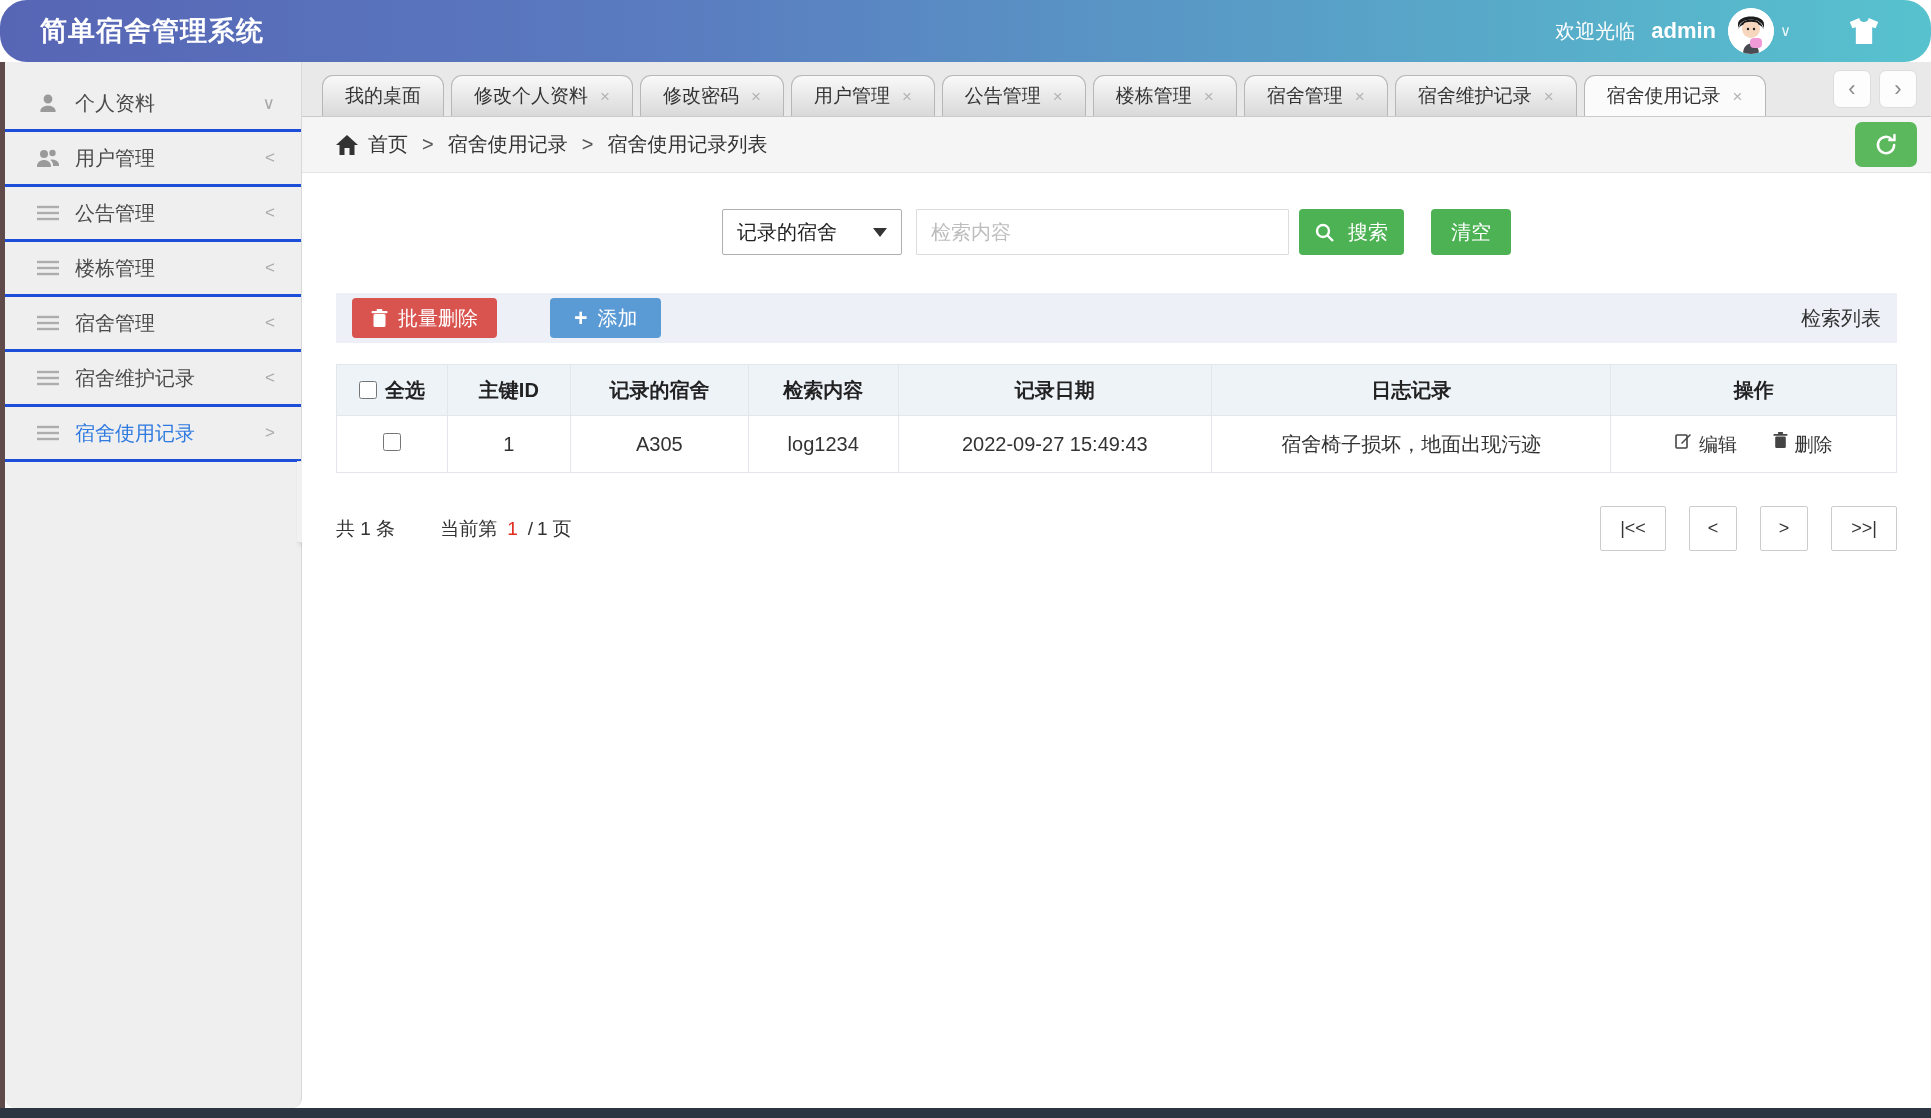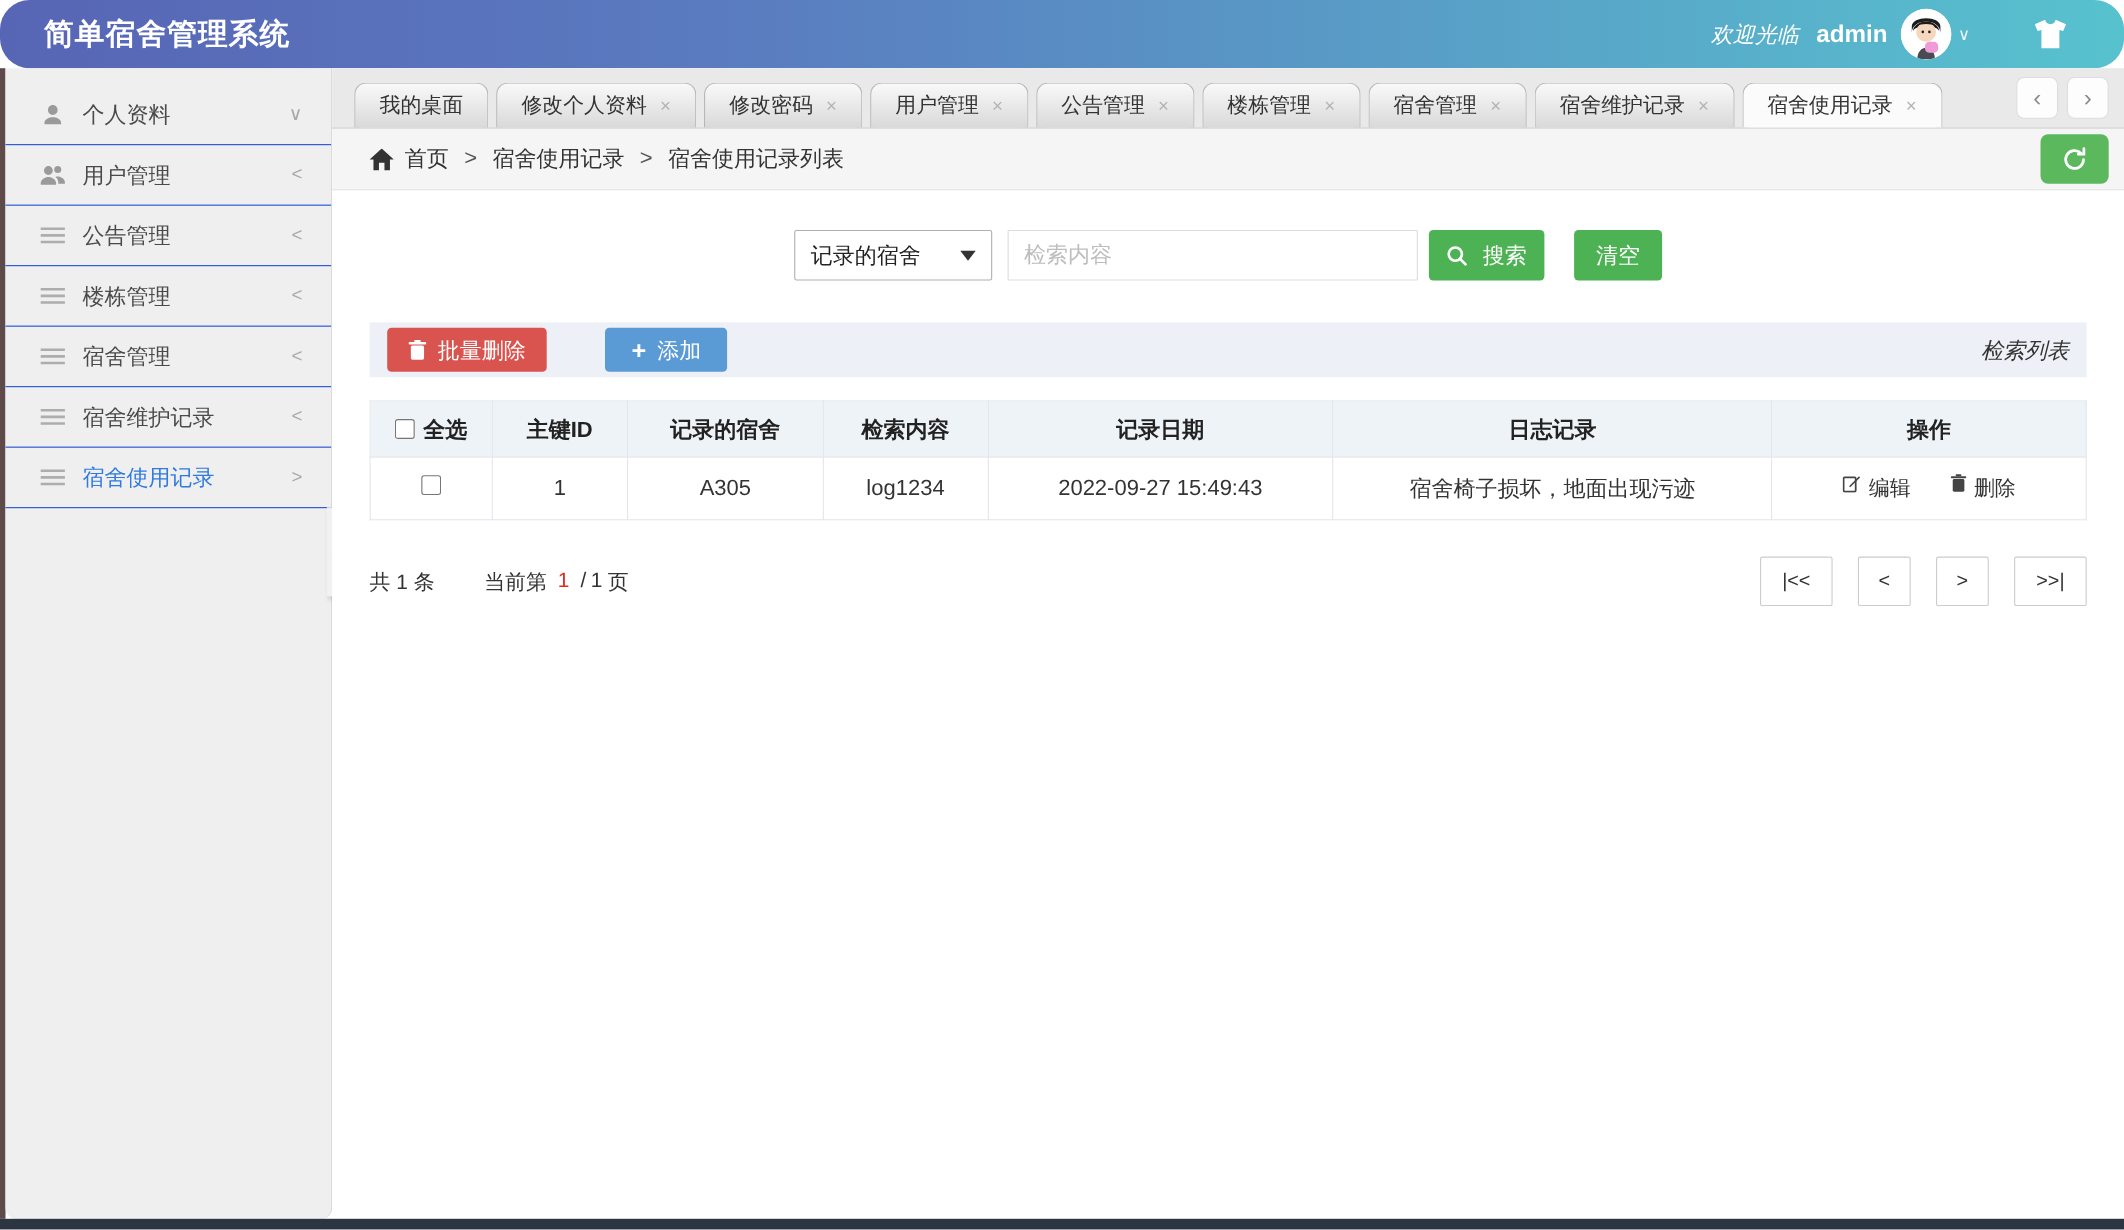--- a/index.html
+++ b/index.html
@@ -6,35 +6,35 @@
   html,body { background:#fff; }
   body { font-family:"Liberation Sans","DejaVu Sans",sans-serif; }
   .app { position:relative; width:1931px; height:1118px; background:#fff; overflow:hidden; }
 
   
   .topbar { position:absolute; left:0; top:0; right:0; height:62px;
     background:linear-gradient(90deg,#5765b5 0%,#5a7cc0 35%,#57c2ce 100%);
     display:flex; align-items:center; padding:0 40px;border-radius:27px; }
   .app-title { color:#fff; font-size:27px; font-weight:bold; letter-spacing:1px; }
   .topbar-right { margin-left:auto; display:flex; align-items:center; color:#fff; }
-  .welcome { font-size:20px; margin-right:16px;font-style:italic; }
+  .welcome { font-size:20px; margin-right:16px; }
   .username { font-size:22px; font-weight:bold; margin-right:12px; }
   .avatar { width:46px; height:46px; border-radius:50%; background:#fff; overflow:hidden; flex:0 0 auto; }
   .user-caret { font-size:15px; margin-left:6px; color:#eaf6f8; }
   .tshirt { margin-left:58px; margin-right:12px; display:flex; }
 
   
   .left-stripe { position:absolute; left:0; top:62px; bottom:10px; width:5px; background:#5e4a4a; }
   .bottom-strip { position:absolute; left:0; right:0; bottom:0; height:10px; background:#2b3642; }
 
   
   .sidebar { position:absolute; left:5px; top:62px; width:297px; bottom:10px;
     background:#efefef; border-right:1px solid #d8d8d8; border-radius:0 0 10px 10px; padding-top:15px; }
   .side-item { height:55px; display:flex; align-items:center; padding:0 26px 0 28px;
-    border-bottom:1px solid #1d4ed8; cursor:pointer; }
+    border-bottom:3px solid #1d4ed8; cursor:pointer; }
   .side-item .s-icon { width:30px; display:flex; justify-content:center; margin-right:12px; }
   .side-item .s-label { font-size:20px; color:#4a4a4a; }
   .side-item .s-arrow { margin-left:auto; font-size:17px; color:#a8a8a8; }
   .side-item.active .s-label { color:#2f7ae0; }
   .collapse-handle { position:absolute; left:297px; top:461px; width:22px; height:82px;
     background:#f1f1f1; border:1px solid #ddd; border-left:none; border-radius:0 8px 8px 0;
     box-shadow:2px 2px 4px rgba(0,0,0,.12); display:flex; align-items:center; justify-content:center; cursor:pointer; }
   .tri-left { width:0; height:0; border-top:9px solid transparent; border-bottom:9px solid transparent; border-right:11px solid #9b9b9b; }
 
   
@@ -75,21 +75,21 @@
     font-size:20px; display:flex; align-items:center; justify-content:center; gap:14px; cursor:pointer; font-family:inherit; }
   .btn-search { width:105px; margin-left:10px; }
   .btn-clear  { width:80px;  margin-left:27px; }
 
   .toolbar-row { margin-top:38px; height:50px; background:#edf1f7; display:flex; align-items:center; padding:0 16px; }
   .btn-danger { height:40px; padding:0 19px; background:#d9534f; color:#fff; border:none; border-radius:4px;
     font-size:20px; display:flex; align-items:center; gap:10px; cursor:pointer; font-family:inherit; }
   .btn-blue { height:40px; padding:0 24px; background:#5b9bd5; color:#fff; border:none; border-radius:4px;
     font-size:20px; display:flex; align-items:center; gap:10px; cursor:pointer; margin-left:53px; font-family:inherit; }
   .plus-glyph { font-size:23px; font-weight:bold; line-height:1; }
-  .list-title { margin-left:auto; font-size:20px; color:#333;font-style:italic; }
+  .list-title { margin-left:auto; font-size:20px; color:#333; }
 
   table.grid { margin-top:21px; width:100%; border-collapse:collapse; table-layout:fixed; }
   table.grid th, table.grid td { border:1px solid #e3e7ec; text-align:center; font-size:20px; color:#222; }
   table.grid th { height:51px; background:#eef3f8; font-weight:bold; }
   table.grid td { height:57px; background:#fff; color:#333; }
   .col-check{width:7.1%} .col-id{width:7.9%} .col-dorm{width:11.4%} .col-no{width:9.6%}
   .col-date{width:20.1%} .col-log{width:25.6%} .col-op{width:18.3%}
   th .th-check { display:flex; align-items:center; justify-content:center; gap:8px; }
   input[type="checkbox"] { width:18px; height:18px; cursor:pointer; }
   .op-link { display:inline-flex; align-items:flex-start; gap:7px; font-size:19px; color:#333; cursor:pointer; }

